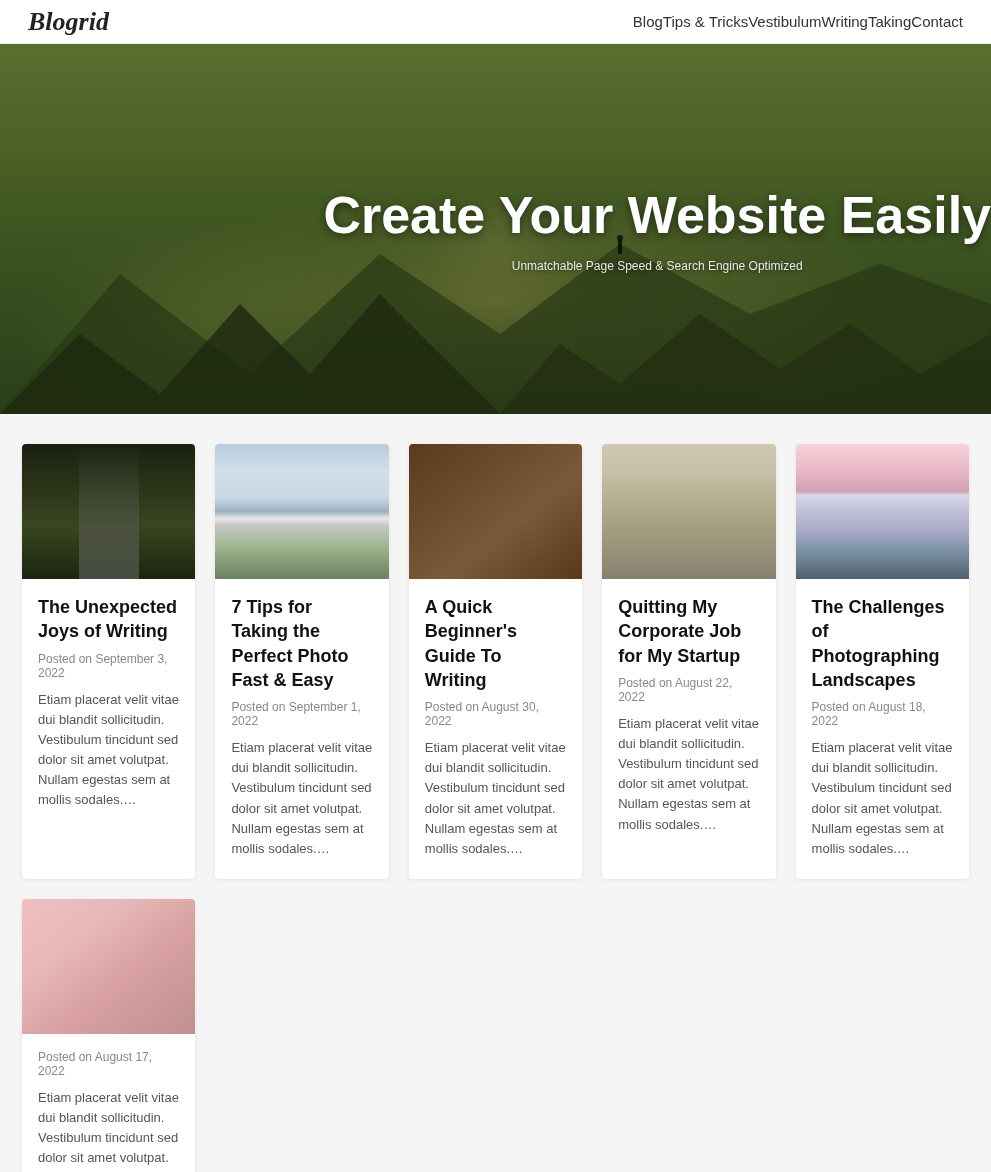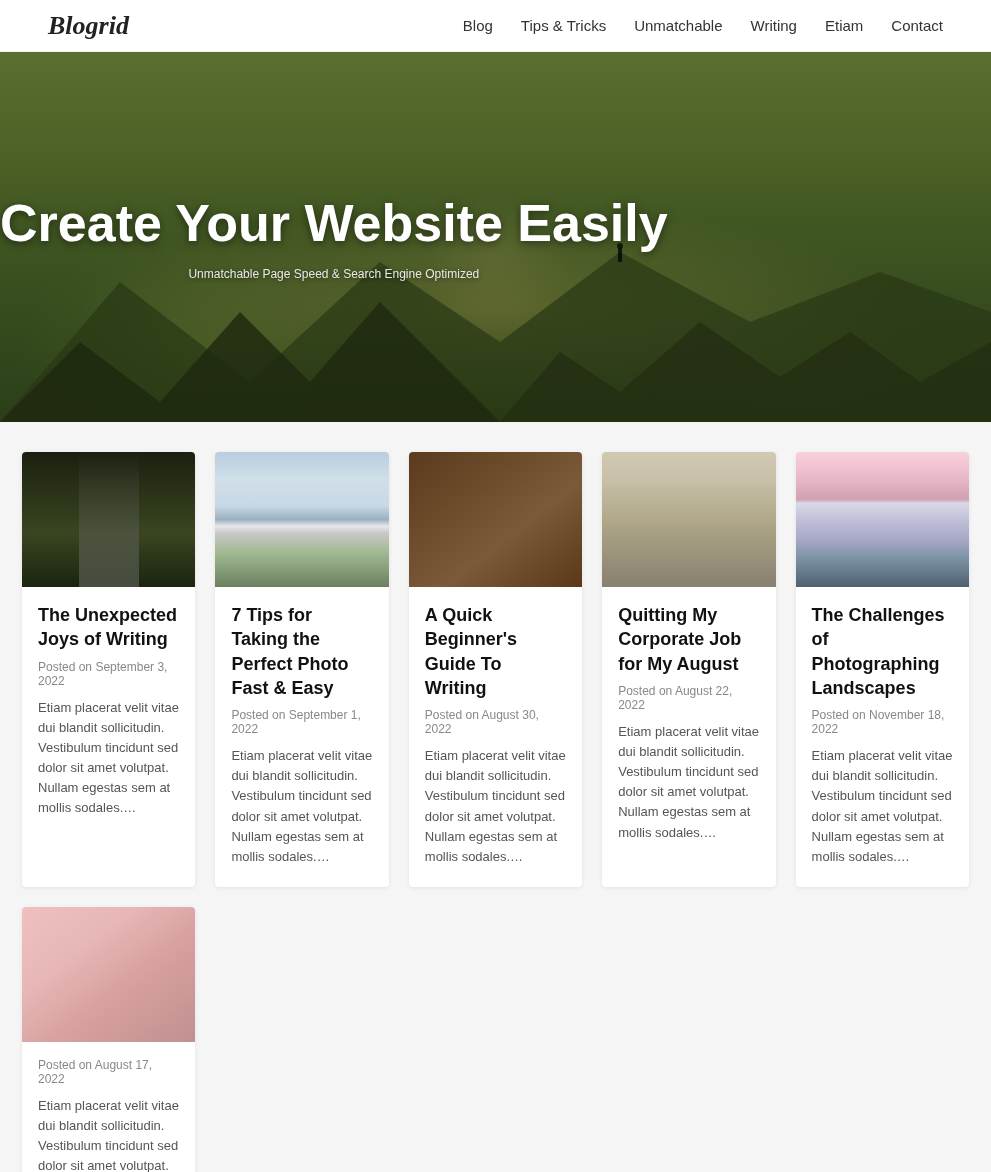--- a/index.html
+++ b/index.html
@@ -4,34 +4,34 @@
   <style>
     * { margin: 0; padding: 0; box-sizing: border-box; }
     body { font-family: Georgia, 'Times New Roman', serif; background: #f5f5f5; color: #333; }
 
     
     header {
       background: #fff;
       display: flex;
       align-items: center;
       justify-content: space-between;
-      padding: 0 48px;
-      height: 52px;
+      padding: 0 28px;
+      height: 44px;
       border-bottom: 1px solid #eee;
       position: relative;
       z-index: 10;
     }
     .logo {
       font-family: 'Georgia', cursive;
       font-style: italic;
       font-size: 26px;
       font-weight: bold;
       color: #222;
     }
-    nav { display: flex; gap: 28px; }
+    nav { display: flex; }
     nav a {
       text-decoration: none;
       color: #333;
       font-family: Arial, sans-serif;
       font-size: 15px;
       font-weight: 500;
     }
 
     
     .hero {
@@ -47,21 +47,21 @@
         135deg,
         #4a5e2a 0%,
         #6b7c3a 20%,
         #8a9050 40%,
         #5a6830 60%,
         #3d4e20 80%,
         #2e3d18 100%
       );
       display: flex;
       flex-direction: column;
-      align-items: flex-start;
+      align-items: flex-end;
       justify-content: center;
       position: relative;
       overflow: hidden;
     }
     .hero-bg {
       position: absolute;
       inset: 0;
       background:
         radial-gradient(ellipse 60% 40% at 50% 70%, rgba(180,160,80,0.3) 0%, transparent 70%),
         radial-gradient(ellipse 30% 60% at 20% 80%, rgba(80,100,40,0.5) 0%, transparent 60%),
@@ -199,23 +199,23 @@
     }
   </style>
 </head>
 <body>
 
 <header>
   <div class="logo">Blogrid</div>
   <nav>
     <a href="#">Blog</a>
     <a href="#">Tips &amp; Tricks</a>
-    <a href="#">Unmatchable</a>
+    <a href="#">Vestibulum</a>
     <a href="#">Writing</a>
-    <a href="#">Etiam</a>
+    <a href="#">Taking</a>
     <a href="#">Contact</a>
   </nav>
 </header>
 
 <section class="hero">
   <div class="hero-bg"></div>
   <div class="hero-mountains">
     <svg viewBox="0 0 991 200" preserveAspectRatio="none" xmlns="http://www.w3.org/2000/svg">
 
       <polygon points="0,200 120,60 250,160 380,40 500,120 620,30 750,100 880,50 991,90 991,200" fill="rgba(40,55,20,0.7)"></polygon>
@@ -263,32 +263,32 @@
       <h2 class="card-title">A Quick Beginner's Guide To Writing</h2>
       <p class="card-date">Posted on August 30, 2022</p>
       <p class="card-excerpt">Etiam placerat velit vitae dui blandit sollicitudin. Vestibulum tincidunt sed dolor sit amet volutpat. Nullam egestas sem at mollis sodales.…</p>
     </div>
   </article>
       <article class="card">
     <div class="card-image">
       <div class="img-placeholder img-office"></div>
     </div>
     <div class="card-body">
-      <h2 class="card-title">Quitting My Corporate Job for My August</h2>
+      <h2 class="card-title">Quitting My Corporate Job for My Startup</h2>
       <p class="card-date">Posted on August 22, 2022</p>
       <p class="card-excerpt">Etiam placerat velit vitae dui blandit sollicitudin. Vestibulum tincidunt sed dolor sit amet volutpat. Nullam egestas sem at mollis sodales.…</p>
     </div>
   </article>
       <article class="card">
     <div class="card-image">
       <div class="img-placeholder img-pink-mountain"></div>
     </div>
     <div class="card-body">
       <h2 class="card-title">The Challenges of Photographing Landscapes</h2>
-      <p class="card-date">Posted on November 18, 2022</p>
+      <p class="card-date">Posted on August 18, 2022</p>
       <p class="card-excerpt">Etiam placerat velit vitae dui blandit sollicitudin. Vestibulum tincidunt sed dolor sit amet volutpat. Nullam egestas sem at mollis sodales.…</p>
     </div>
   </article>
       <article class="card">
     <div class="card-image">
       <div class="img-placeholder img-photo-art"></div>
     </div>
     <div class="card-body">
       <p class="card-date">Posted on August 17, 2022</p>
       <p class="card-excerpt">Etiam placerat velit vitae dui blandit sollicitudin. Vestibulum tincidunt sed dolor sit amet volutpat. Nullam egestas sem at mollis sodales.…</p>

